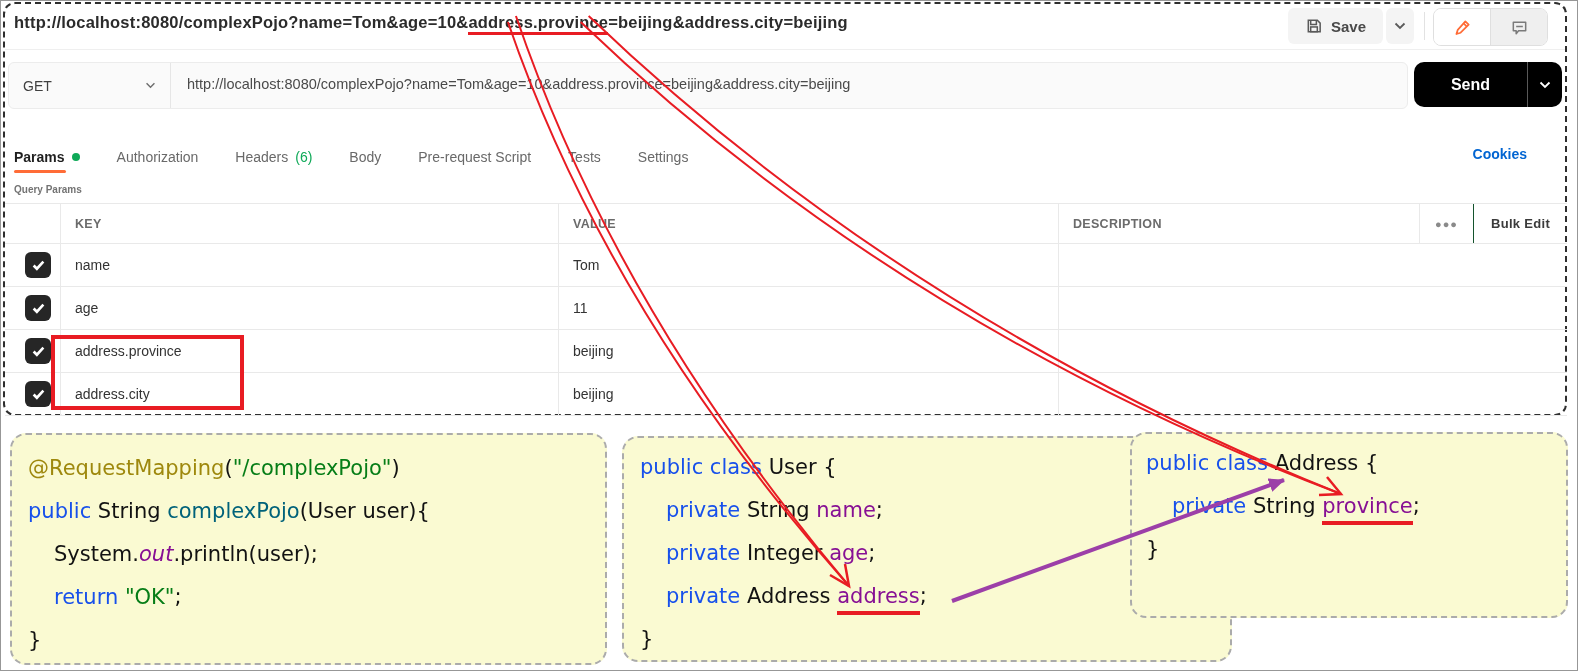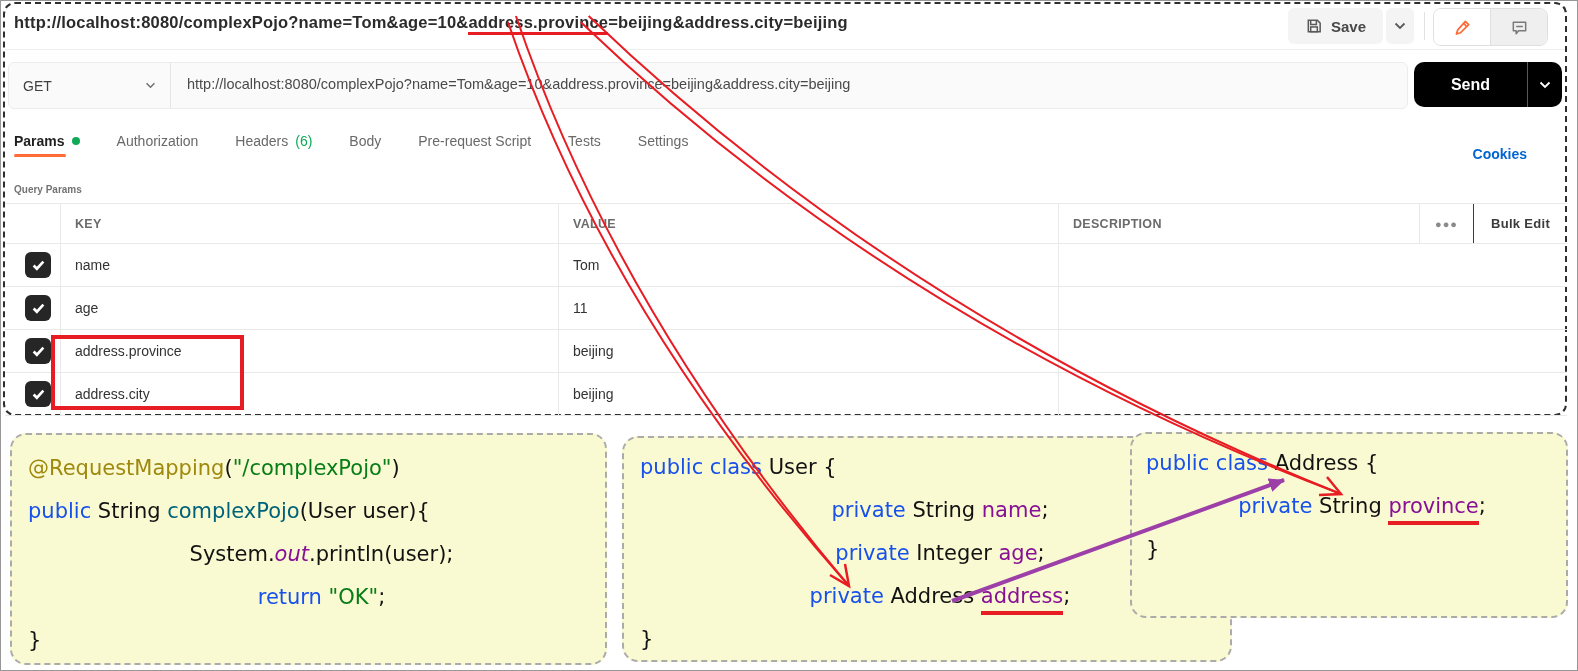--- a/index.html
+++ b/index.html
@@ -31,21 +31,21 @@
     padding:0 14px;box-sizing:border-box;border-right:1px solid #E6E6E6;cursor:pointer;
     font-size:14px;font-weight:400;color:#3f3f3f;}
   .url-input{flex:1;height:100%;line-height:43px;padding-left:16px;font-size:14.5px;color:#4a4a4a;
     white-space:nowrap;overflow:hidden;cursor:text;}
   .send{position:absolute;left:1409px;top:58px;width:148px;height:45px;background:#000000;
     border-radius:10px;display:flex;align-items:center;color:#fff;cursor:pointer;}
   .send .lbl{flex:1;text-align:center;font-size:16px;font-weight:700;}
   .send .sdiv{width:1px;height:100%;background:rgba(255,255,255,.35);}
   .send .chev{width:34px;display:flex;align-items:center;justify-content:center;}
 
-  .tabs{position:absolute;left:9px;top:120px;height:34px;display:flex;align-items:center;gap:37px;}
+  .tabs{position:absolute;left:9px;top:136px;height:34px;display:flex;align-items:center;gap:37px;}
   .tab{position:relative;display:flex;align-items:center;gap:7px;font-size:14px;color:#696969;cursor:pointer;white-space:nowrap;}
   .tab.active{color:#1f1f1f;font-weight:700;}
   .tab.active::after{content:'';position:absolute;left:0;bottom:-8px;width:52px;height:3px;
     background:#FF6C37;border-radius:2px;}
   .tab .cnt{color:#0FA958;}
   .dot{width:8px;height:8px;border-radius:50%;background:#0FA958;}
   .cookies{position:absolute;right:38px;top:142px;font-size:14px;font-weight:700;color:#0265D2;cursor:pointer;}
   .qp-title{position:absolute;left:9px;top:180px;font-size:10px;font-weight:700;color:#737373;}
 
   .ptable{position:absolute;left:0;top:199px;width:1562px;border-top:1px solid #E9E9E9;font-size:14px;color:#333;}
@@ -61,21 +61,21 @@
     color:#8a8a8a;font-size:11px;letter-spacing:1px;cursor:pointer;}
   .c-bulk{width:94px;border-left:1px solid #14532d;justify-content:center;padding-left:0;
     color:#3b3b3b;font-weight:700;font-size:13px;cursor:pointer;}
   .chk{width:26px;height:26px;background:#262626;border-radius:6px;display:flex;
     align-items:center;justify-content:center;cursor:pointer;}
 
   
   .cblock{position:absolute;background:#FAFAD2;border:2px dashed #ABABAB;border-radius:16px;
     box-sizing:border-box;font-family:"DejaVu Sans",sans-serif;font-size:21px;color:#121212;}
   .cline{line-height:43px;white-space:nowrap;}
-  .cline.ind{padding-left:26px;text-align:center;}
+  .cline.ind{padding-left:26px;}
   .tk-kw{color:#1750EB;}
   .tk-ann{color:#9E880D;}
   .tk-str{color:#067D17;}
   .tk-mth{color:#00627A;}
   .tk-fld{color:#871094;}
   .tk-pl{color:#121212;}
   .tk-i{font-style:italic;}
   .tk-ru{border-bottom:4px solid #E81C23;padding-bottom:3px;}
 
   .overlay{position:absolute;left:0;top:0;z-index:30;pointer-events:none;}

